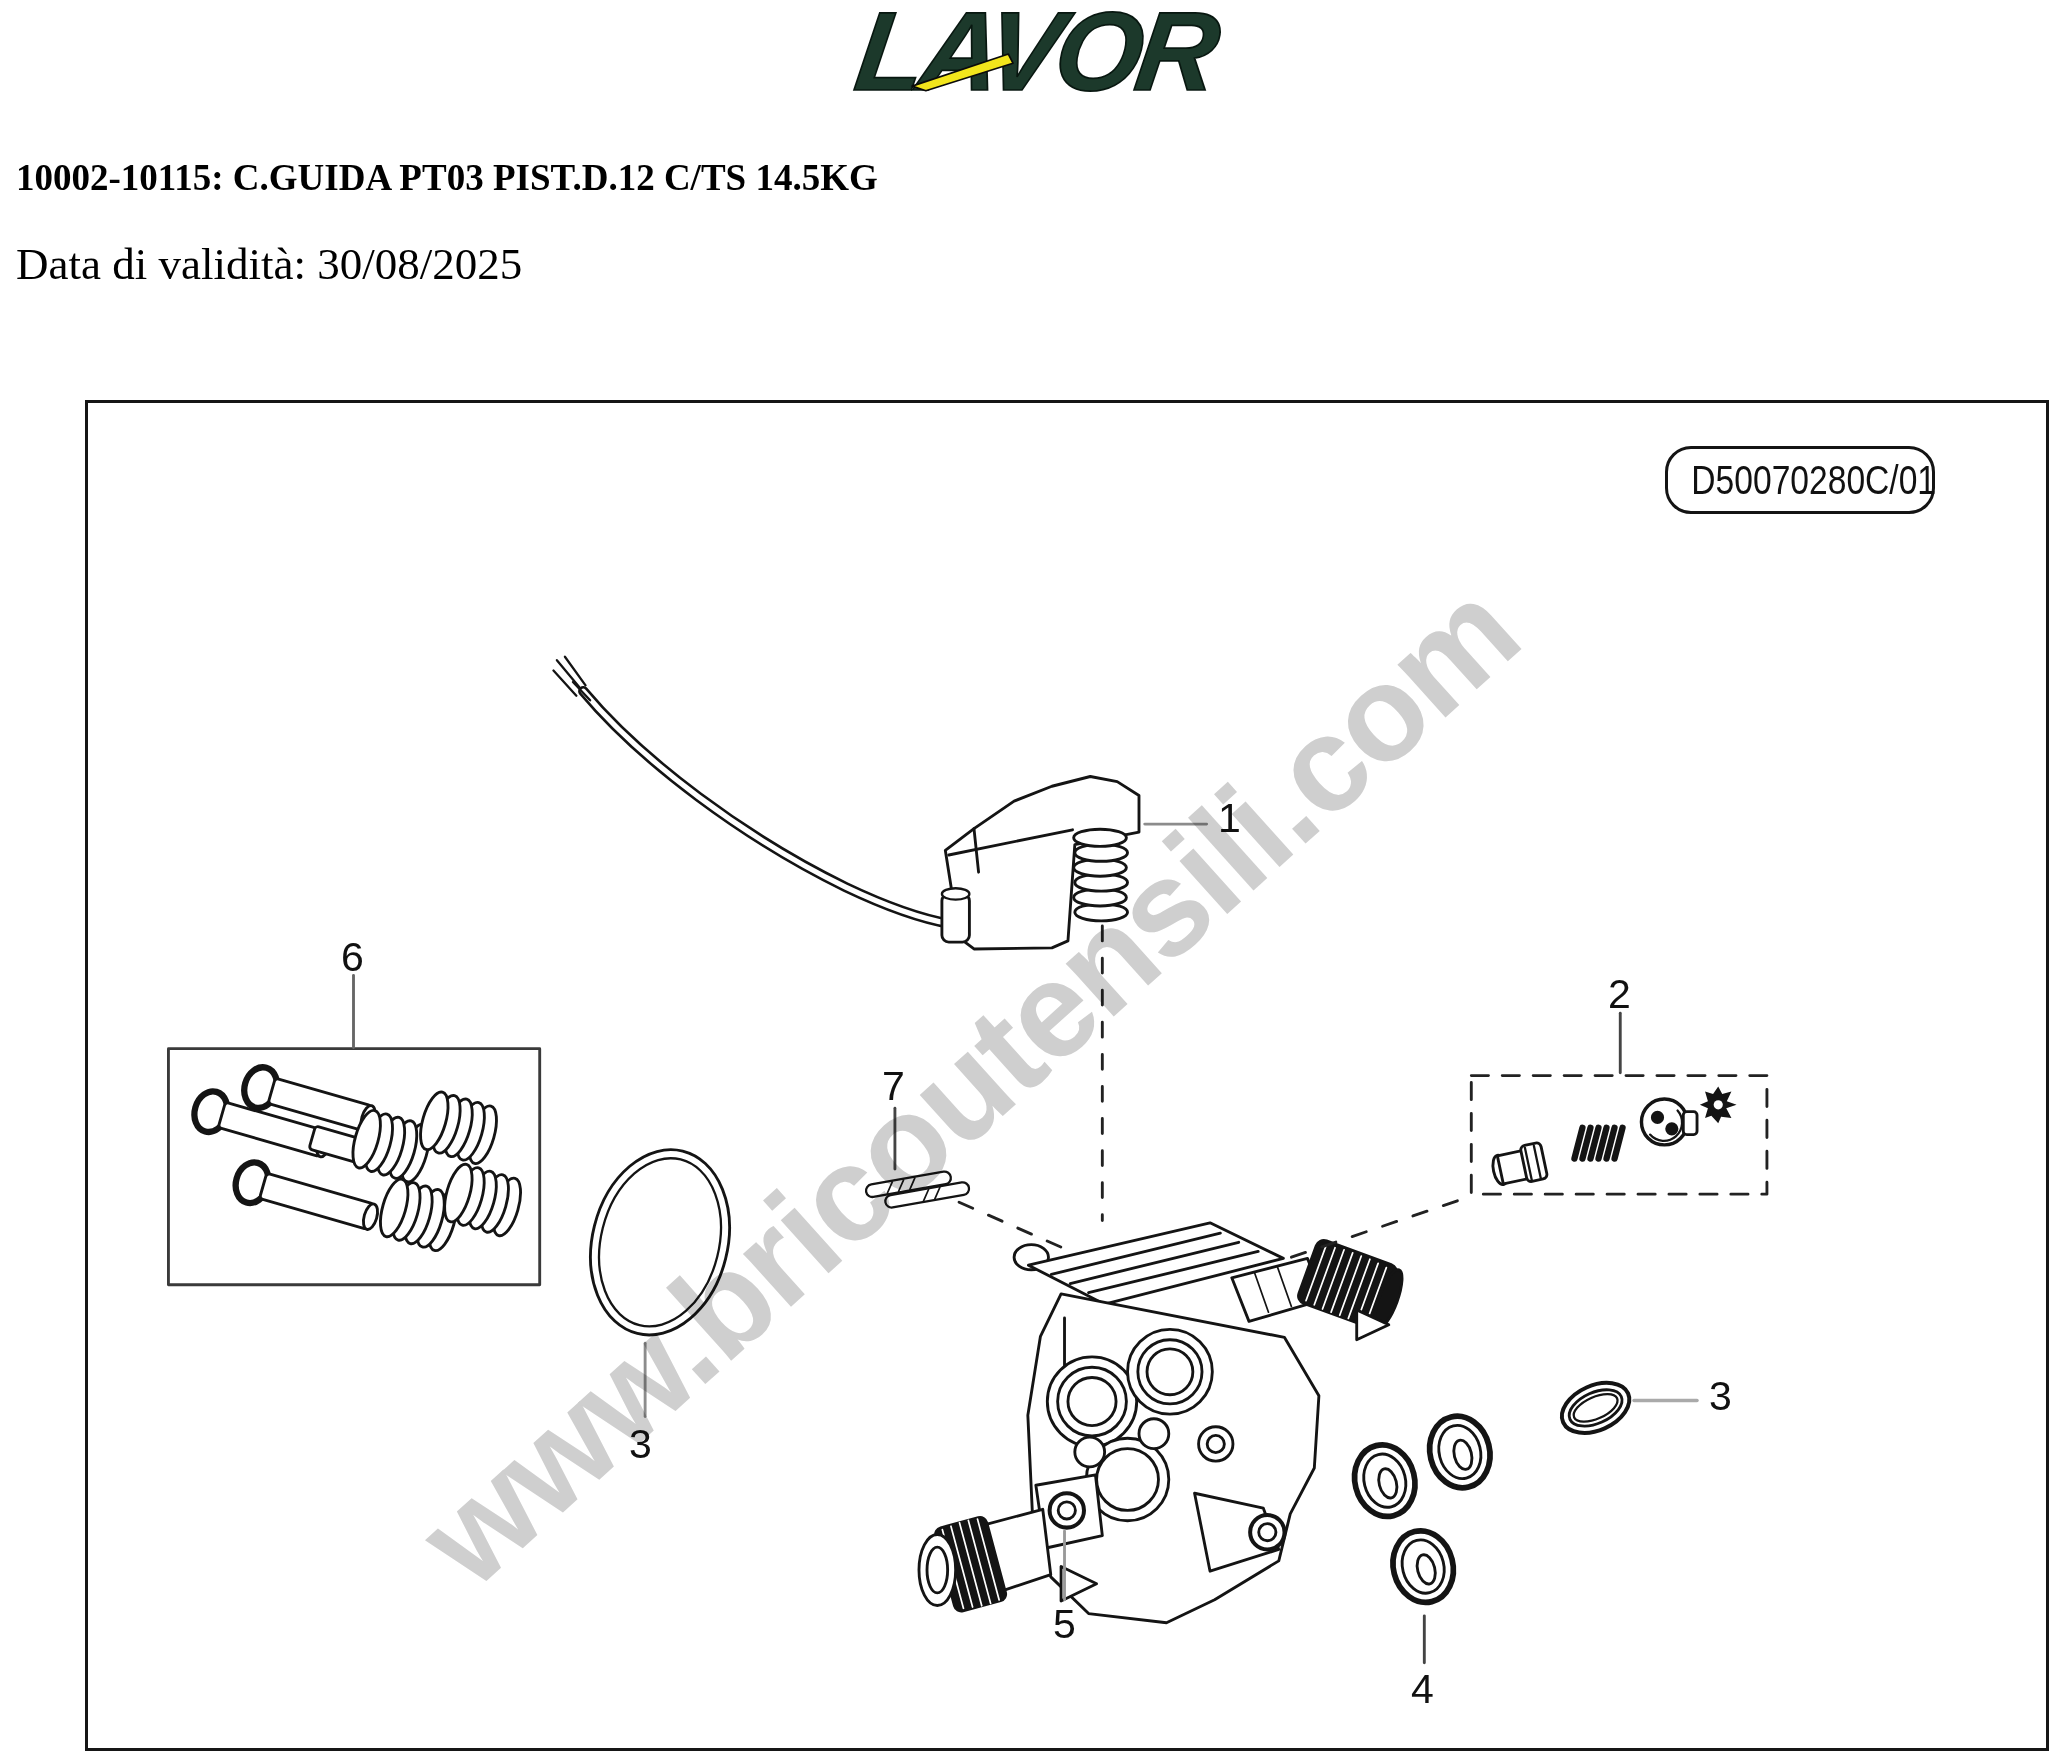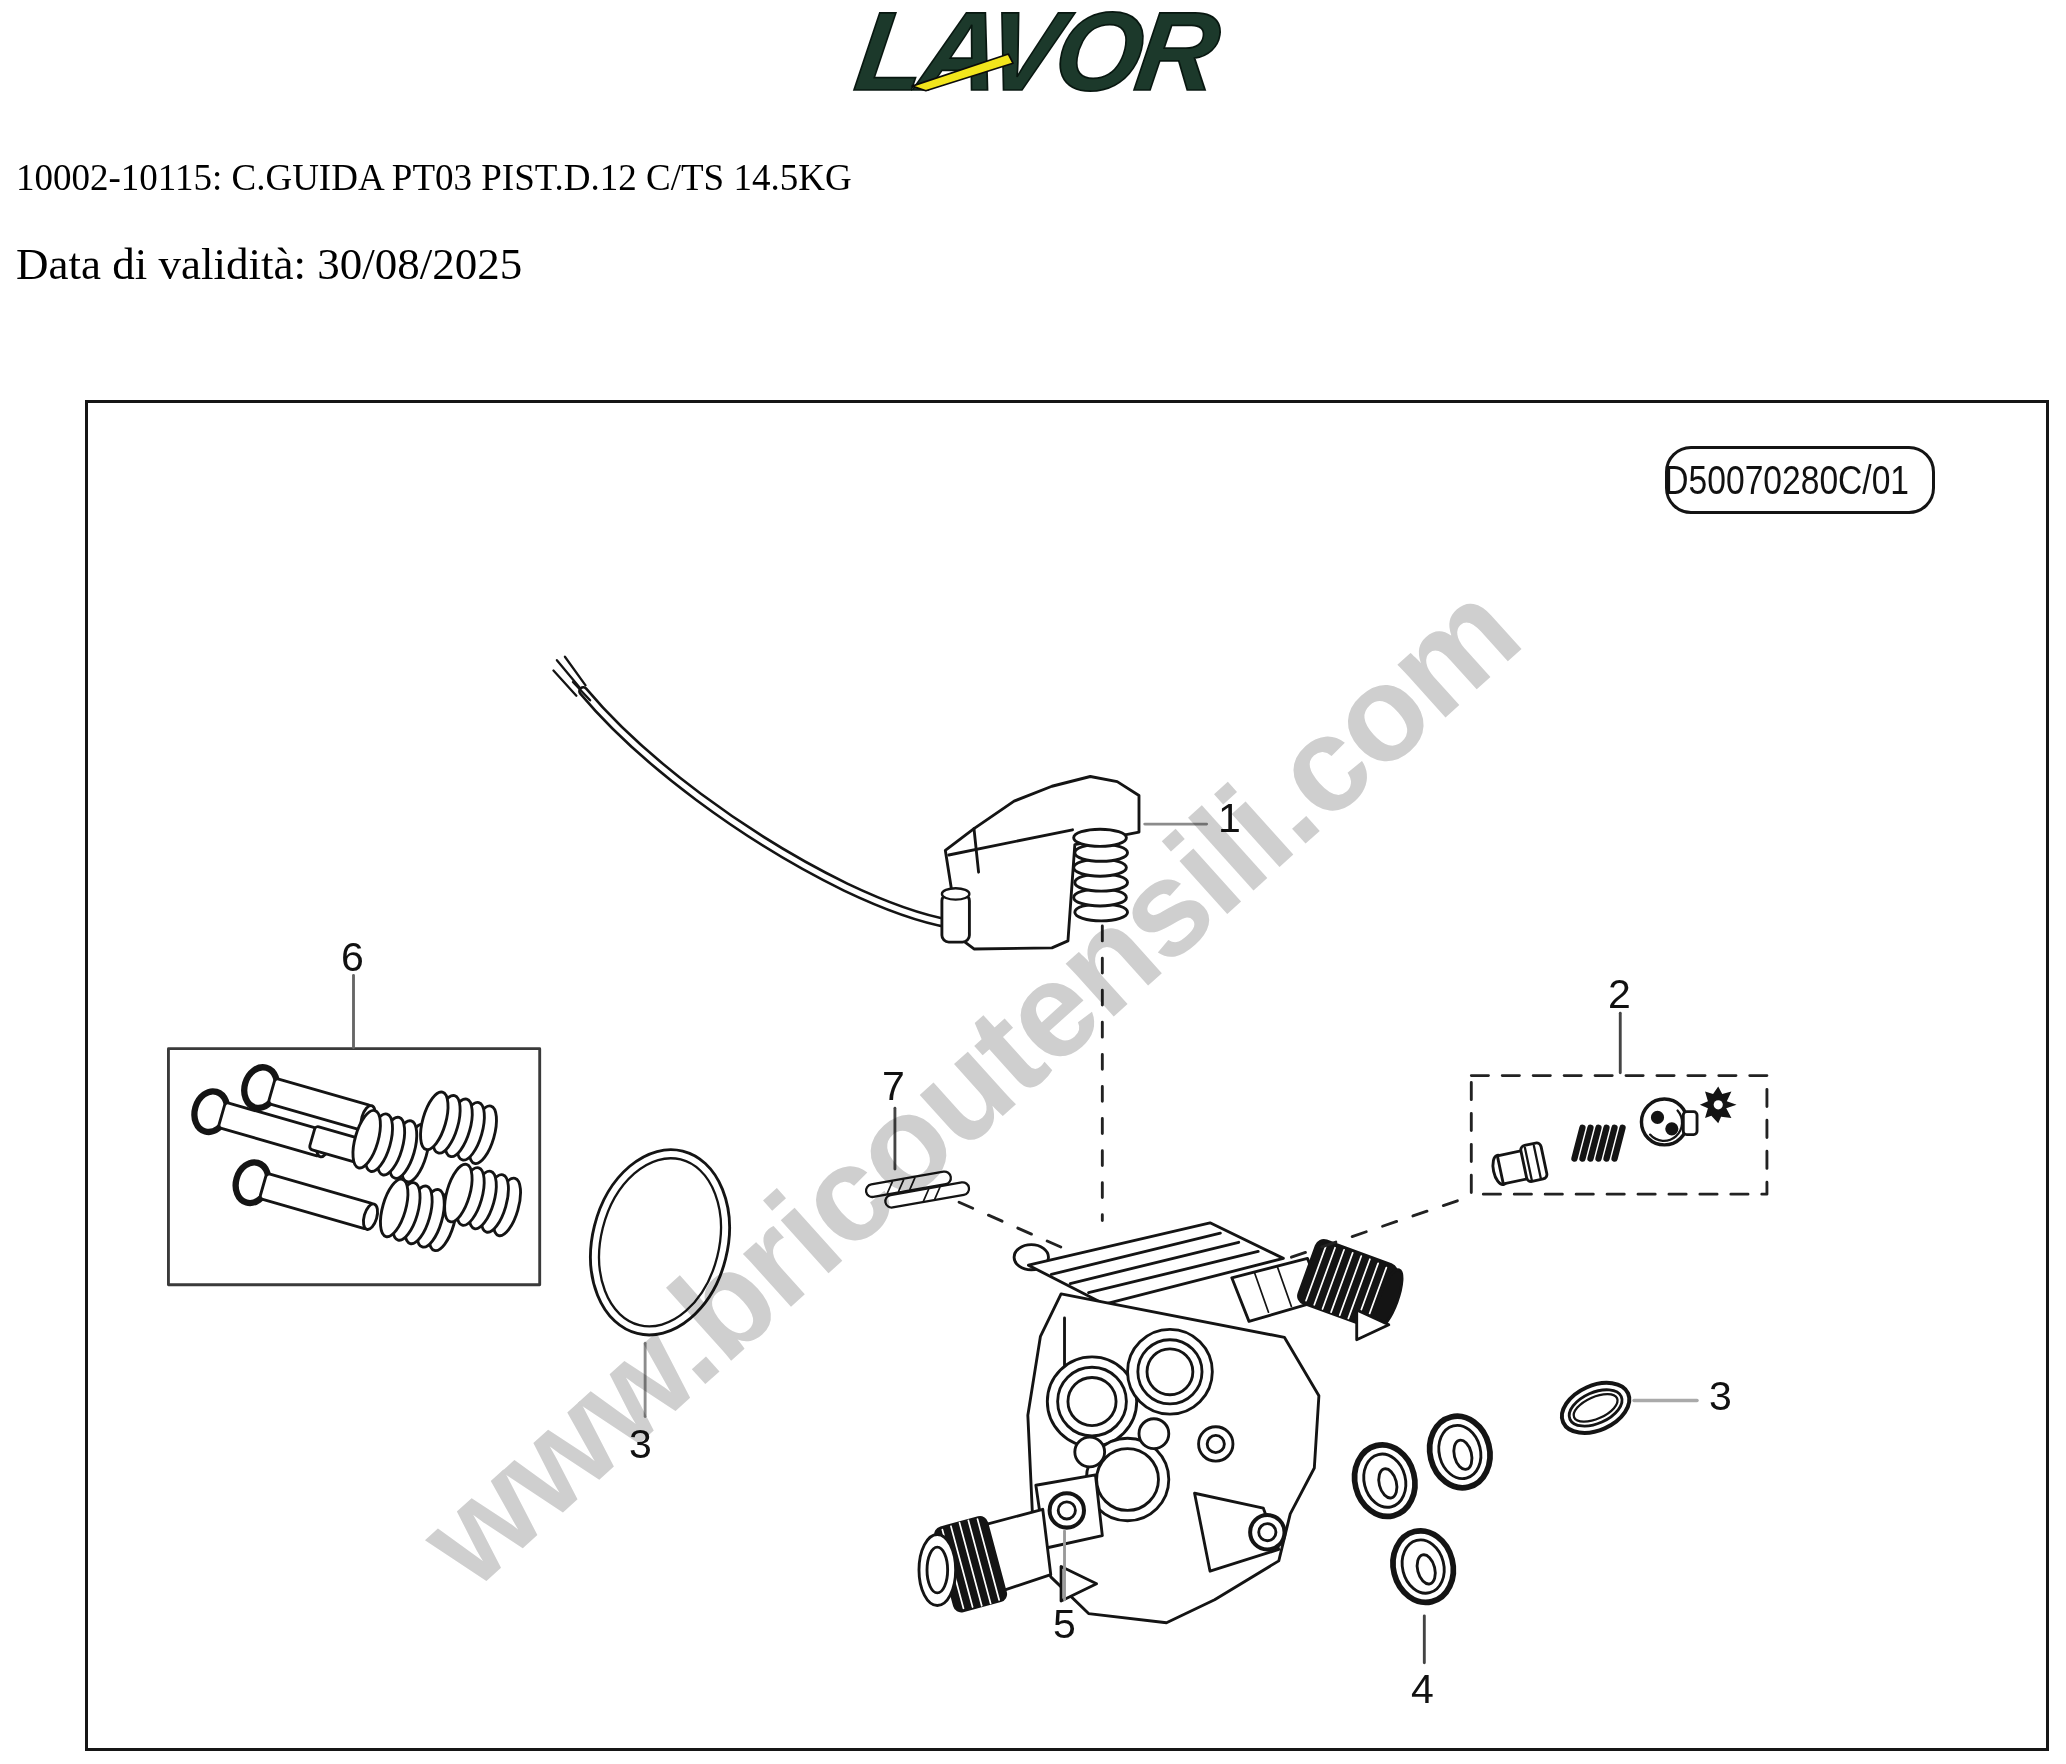--- a/index.html
+++ b/index.html
@@ -5,30 +5,30 @@
   html,body{margin:0;padding:0;background:#fff;}
   .page{position:relative;width:2066px;height:1765px;background:#fff;overflow:hidden;
         font-family:"Liberation Sans",sans-serif;}
 
   
   .logo{position:absolute;left:857px;top:9.2px;width:401px;height:92px;z-index:1;
         font-family:"Liberation Sans",sans-serif;font-weight:bold;font-style:italic;
         font-size:112px;line-height:86px;letter-spacing:-5.7px;color:#1c392b;
         transform:skewX(-8deg);-webkit-text-stroke:1.7px #081710;}
   .title{position:absolute;left:16px;top:156px;z-index:1;
-         font-family:"Liberation Serif",serif;font-weight:normal;font-size:37px;color:#000;}
+         font-family:"Liberation Serif",serif;font-weight:bold;font-size:37px;color:#000;}
   .validity{position:absolute;left:16px;top:238px;z-index:1;
             font-family:"Liberation Serif",serif;font-size:45px;color:#000;}
 
   
   .frame{position:absolute;left:85px;top:400px;width:1964px;height:1351px;
          border:3.4px solid #161616;box-sizing:border-box;z-index:1;background:#fff;}
   .codebox{position:absolute;left:1665px;top:446px;width:270px;height:68px;
            border:3.4px solid #141414;border-radius:26px;box-sizing:border-box;z-index:3;
-           display:flex;align-items:center;justify-content:flex-end;background:#fff;padding-left:28px;}
+           display:flex;align-items:center;justify-content:center;background:#fff;padding-left:28px;}
   .codebox span{font-size:40px;color:#111;white-space:nowrap;transform:scaleX(0.84);}
 
   .watermark{position:absolute;left:109px;top:1007px;width:1719px;z-index:4;
              text-align:center;font-size:135px;font-weight:bold;letter-spacing:-2.3px;
              color:#cfcfcf;transform:rotate(-42deg);transform-origin:50% 50%;
              mix-blend-mode:multiply;pointer-events:none;white-space:nowrap;}
 
   svg.art{position:absolute;left:0;top:0;z-index:2;}
 
   

